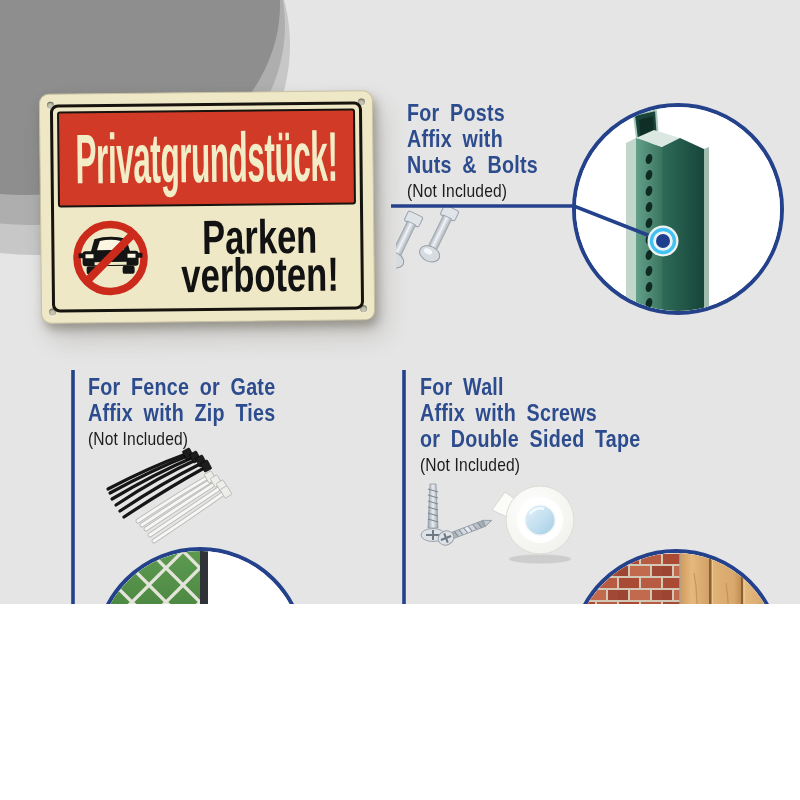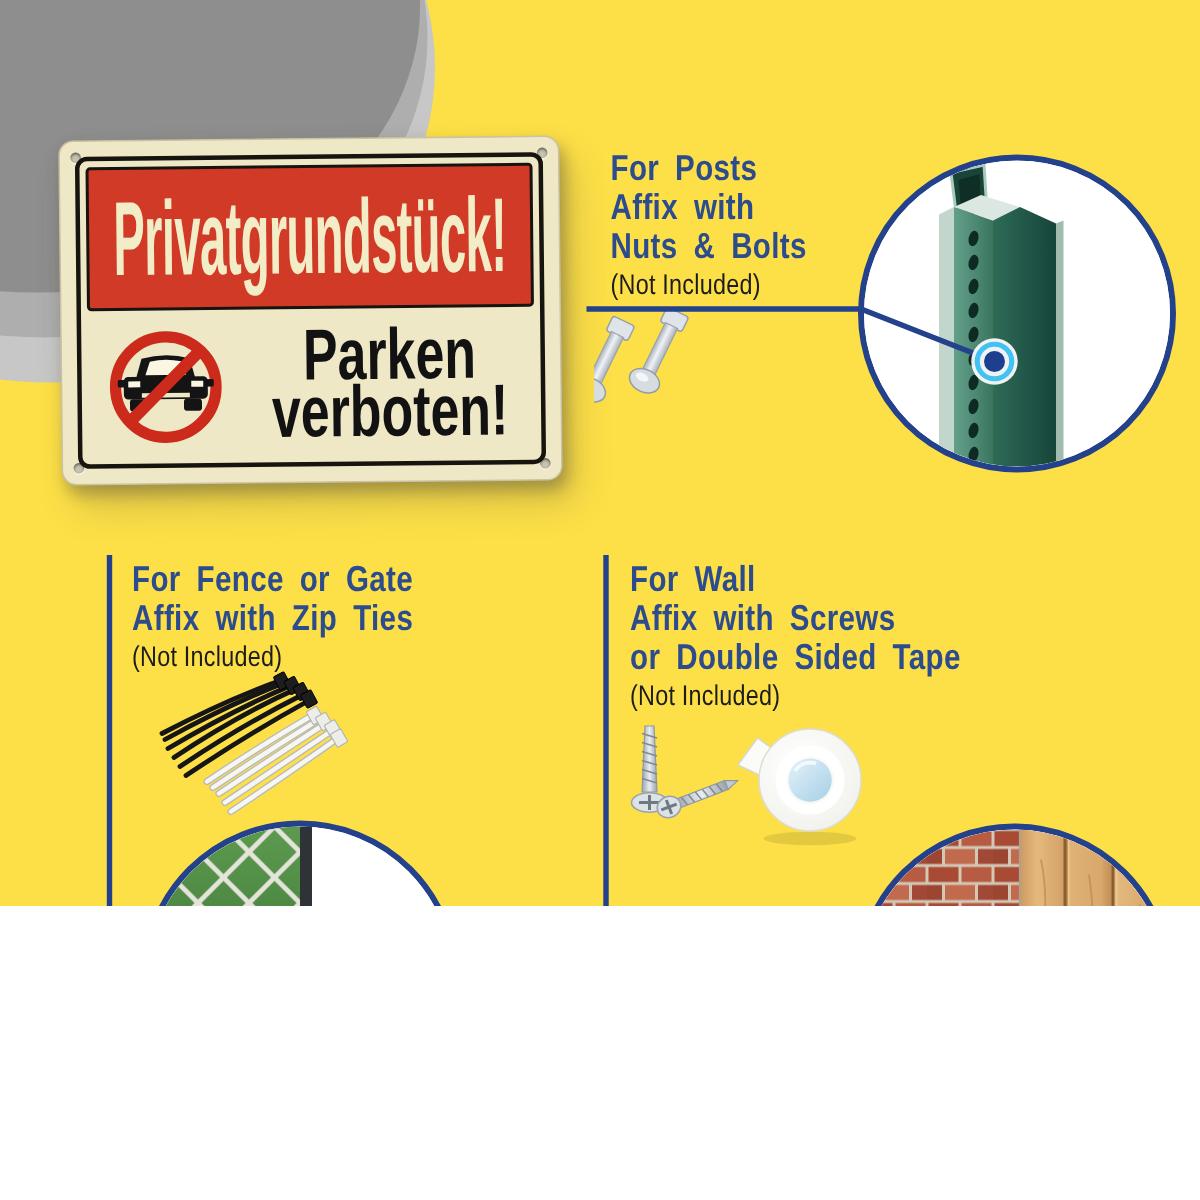--- a/index.html
+++ b/index.html
@@ -1,16 +1,16 @@
 <!DOCTYPE html>
 <html><head>
 <meta charset="utf-8">
 <style>
   html,body{margin:0;padding:0;background:#ffffff;}
-  .canvas{position:relative;width:800px;height:604px;overflow:hidden;background:#fde047;
+  .canvas{position:relative;width:800px;height:604px;overflow:hidden;background:#e5e5e5;
           font-family:"Liberation Sans",sans-serif;}
   .abs{position:absolute;}
 
   
   .swirl{left:0;top:0;}
 
   
   .sign{left:40px;top:92px;width:332px;height:228px;background:#efe8c7;border-radius:10px;
         border:1px solid #c9c2a4;transform:rotate(-0.6deg);
         box-shadow:3px 6px 10px rgba(80,75,60,.40),9px 15px 24px rgba(80,75,60,.22);}

